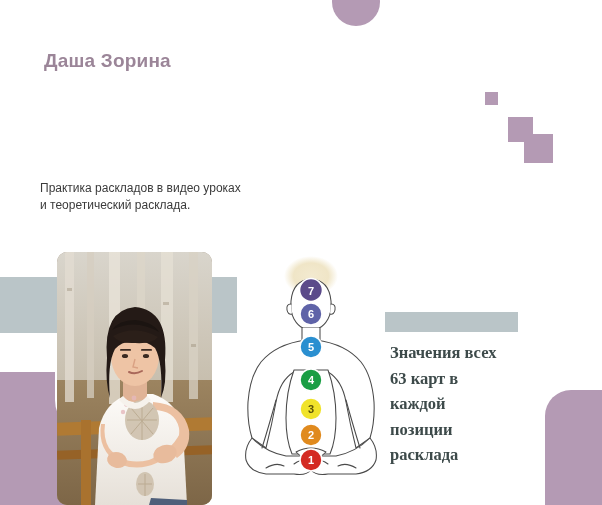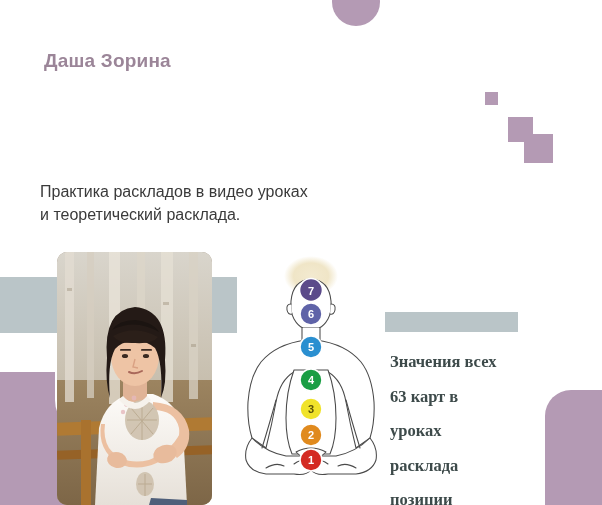--- a/index.html
+++ b/index.html
@@ -110,37 +110,37 @@
     line-height: 1.22;
     color: #121212;
     letter-spacing: -0.2px;
     text-transform: uppercase;
   }
   .headline .ln { display: block; }
   .subhead {
     position: absolute;
     left: 40px; top: 180px;
     width: 420px;
-    font-size: 16px;
+    font-size: 12px;
     line-height: 1.45;
     color: #3a3a3a;
   }
   .subhead .ln { display: block; }
 
   .serif-block {
     position: absolute;
     left: 390px; top: 340px;
     width: 150px;
     font-family: "Liberation Serif", serif;
     font-size: 16.5px;
     font-weight: bold;
     line-height: 1.55;
     color: #3d4a4a;
   }
-  .serif-block .ln { display: block; margin-top: 9px; }
+  .serif-block .ln { display: block; }
 
   
   .photo {
     position: absolute;
     left: 57px; top: 252px;
     width: 155px; height: 253px;
     border-radius: 10px;
     overflow: hidden;
     background: #9a8b78;
   }
@@ -345,18 +345,18 @@
           <circle cx="75" cy="208" r="11" fill="#d42a22" stroke="#ffffff" stroke-width="1.6"></circle>
           <text x="75" y="212.3" text-anchor="middle" font-family="Liberation Sans, sans-serif" font-size="11" font-weight="bold" fill="#ffffff">1</text>
         </g>
       </g>
     </svg>
   </div>
 
   <div class="serif-block">
     <span class="ln">Значения всех</span>
     <span class="ln">63 карт в</span>
-    <span class="ln">уроках</span>
+    <span class="ln">каждой</span>
+    <span class="ln">позиции</span>
     <span class="ln">расклада</span>
-    <span class="ln">позиции</span>
   </div>
 
 </div>
 
 </body></html>

